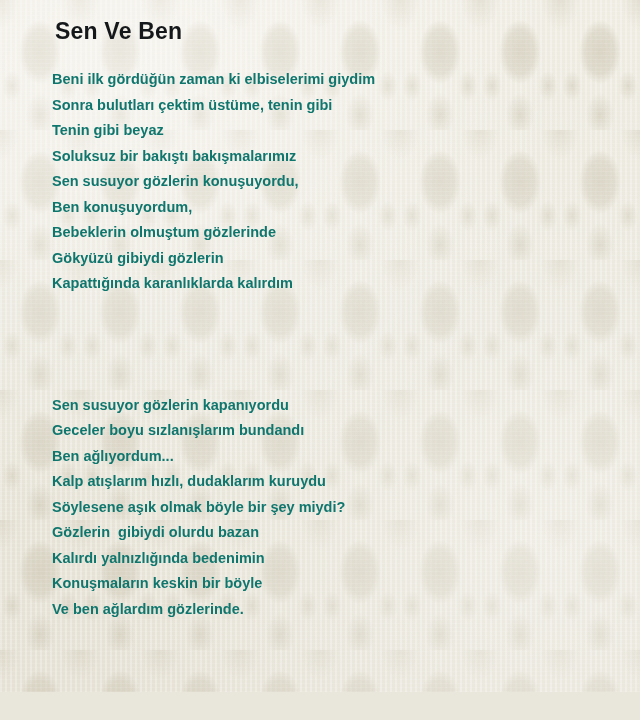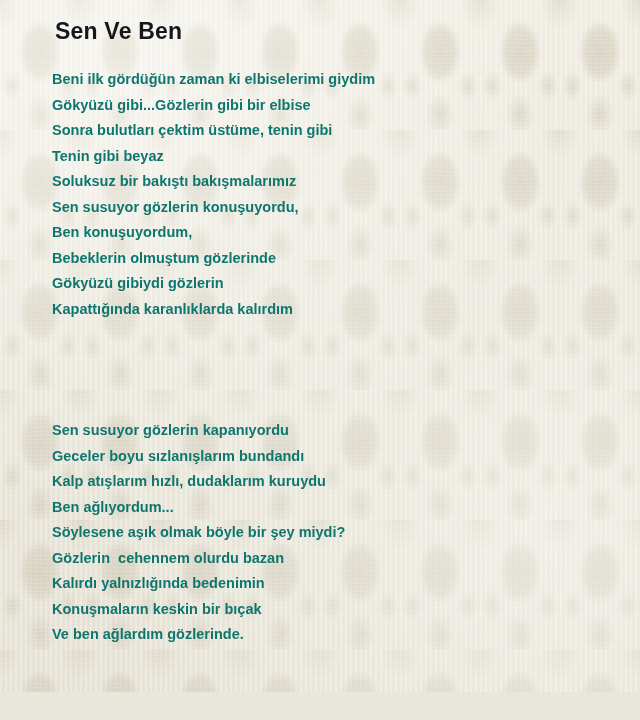--- a/index.html
+++ b/index.html
@@ -85,38 +85,37 @@
 
 <div id="page">
   <div id="wallpaper"></div>
   <div id="wallpaper-overlay"></div>
 
   <div id="content">
     <h1 id="poem-title">Sen Ve Ben</h1>
 
     <div class="stanza">
       <div class="poem-line">Beni ilk gördüğün zaman ki elbiselerimi giydim</div>
-      <div class="poem-line">Gökyüzü gibi...Gözlerin gibi bir elbise</div>
       <div class="poem-line">Sonra bulutları çektim üstüme, tenin gibi</div>
       <div class="poem-line">Tenin gibi beyaz</div>
       <div class="poem-line">Soluksuz bir bakıştı bakışmalarımız</div>
       <div class="poem-line">Sen susuyor gözlerin konuşuyordu,</div>
       <div class="poem-line">Ben konuşuyordum,</div>
       <div class="poem-line">Bebeklerin olmuştum gözlerinde</div>
       <div class="poem-line">Gökyüzü gibiydi gözlerin</div>
       <div class="poem-line">Kapattığında karanlıklarda kalırdım</div>
     </div>
 
     <div class="stanza-gap"></div>
 
     <div class="stanza">
       <div class="poem-line">Sen susuyor gözlerin kapanıyordu</div>
       <div class="poem-line">Geceler boyu sızlanışlarım bundandı</div>
+      <div class="poem-line">Ben ağlıyordum...</div>
       <div class="poem-line">Kalp atışlarım hızlı, dudaklarım kuruydu</div>
-      <div class="poem-line">Ben ağlıyordum...</div>
       <div class="poem-line">Söylesene aşık olmak böyle bir şey miydi?</div>
-      <div class="poem-line">Gözlerin  cehennem olurdu bazan</div>
+      <div class="poem-line">Gözlerin  gibiydi olurdu bazan</div>
       <div class="poem-line">Kalırdı yalnızlığında bedenimin</div>
-      <div class="poem-line">Konuşmaların keskin bir bıçak</div>
+      <div class="poem-line">Konuşmaların keskin bir böyle</div>
       <div class="poem-line">Ve ben ağlardım gözlerinde.</div>
     </div>
   </div>
 </div>
 
 </body></html>

